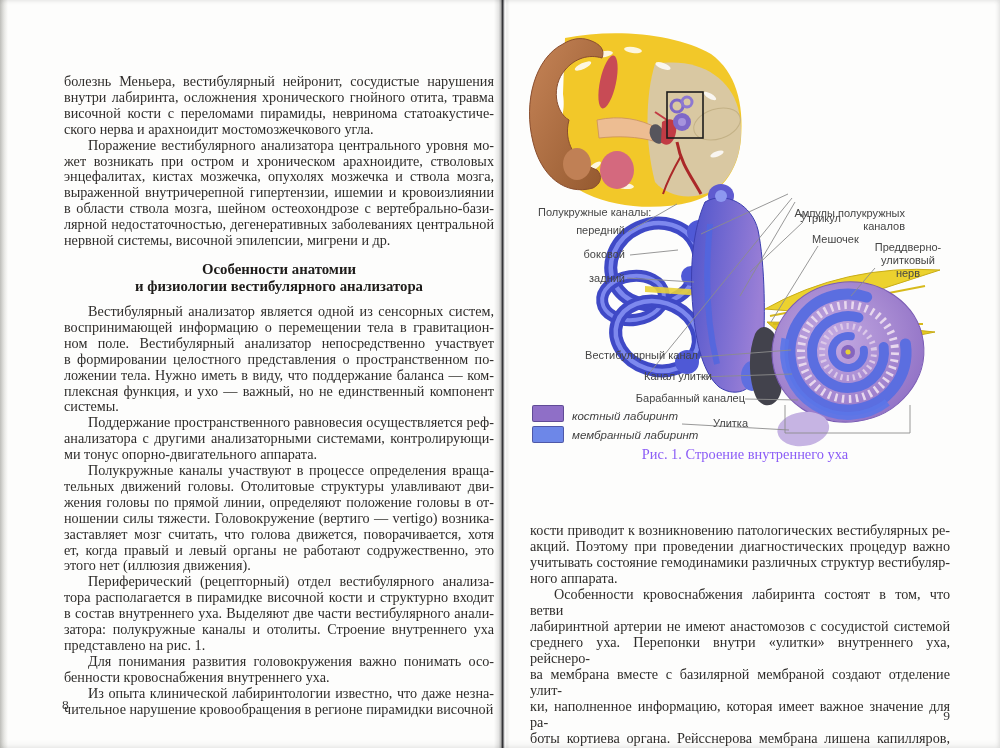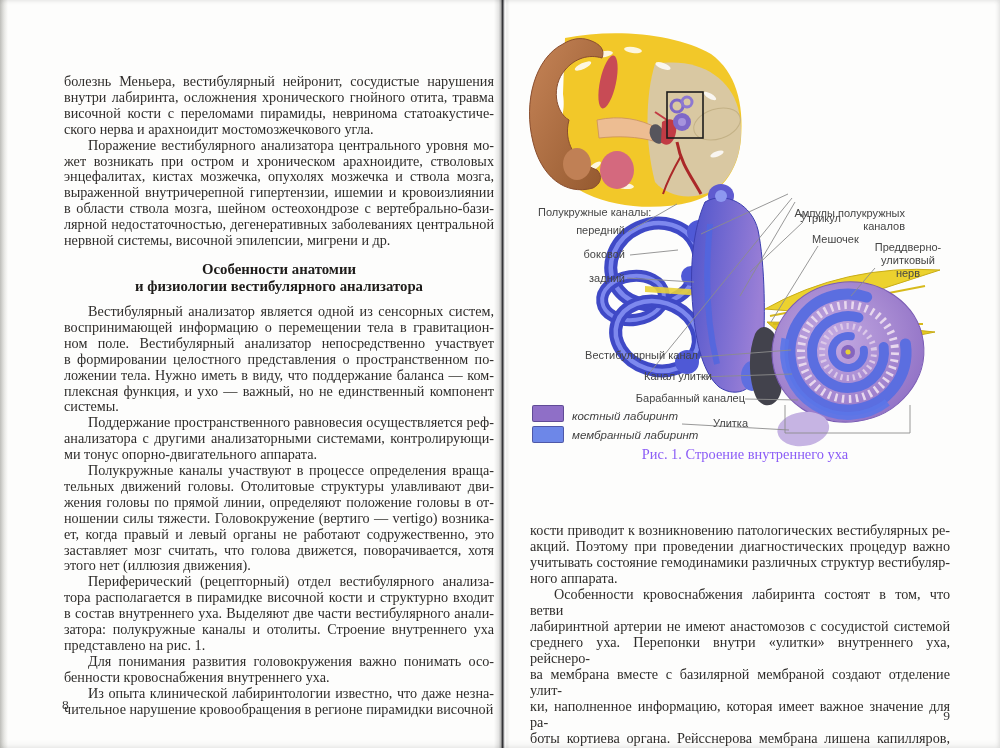--- a/index.html
+++ b/index.html
@@ -67,22 +67,22 @@
       <div class="tline">ложении тела. Нужно иметь в виду, что поддержание баланса — ком-</div>
       <div class="tline">плексная функция, и ухо — важный, но не единственный компонент</div>
       <div class="tline last">системы.</div>
       <div class="tline ind">Поддержание пространственного равновесия осуществляется реф-</div>
       <div class="tline">анализатора с другими анализаторными системами, контролирующи-</div>
       <div class="tline last">ми тонус опорно-двигательного аппарата.</div>
       <div class="tline ind">Полукружные каналы участвуют в процессе определения враща-</div>
       <div class="tline">тельных движений головы. Отолитовые структуры улавливают дви-</div>
       <div class="tline">жения головы по прямой линии, определяют положение головы в от-</div>
       <div class="tline">ношении силы тяжести. Головокружение (вертиго — vertigo) возника-</div>
+      <div class="tline">заставляет мозг считать, что голова движется, поворачивается, хотя</div>
       <div class="tline">ет, когда правый и левый органы не работают содружественно, это</div>
-      <div class="tline">заставляет мозг считать, что голова движется, поворачивается, хотя</div>
       <div class="tline last">этого нет (иллюзия движения).</div>
       <div class="tline ind">Периферический (рецепторный) отдел вестибулярного анализа-</div>
       <div class="tline">тора располагается в пирамидке височной кости и структурно входит</div>
       <div class="tline">в состав внутреннего уха. Выделяют две части вестибулярного анали-</div>
       <div class="tline">затора: полукружные каналы и отолиты. Строение внутреннего уха</div>
       <div class="tline last">представлено на рис. 1.</div>
       <div class="tline ind">Для понимания развития головокружения важно понимать осо-</div>
       <div class="tline last">бенности кровоснабжения внутреннего уха.</div>
       <div class="tline ind">Из опыта клинической лабиринтологии известно, что даже незна-</div>
       <div class="tline last">чительное нарушение кровообращения в регионе пирамидки височной</div>

